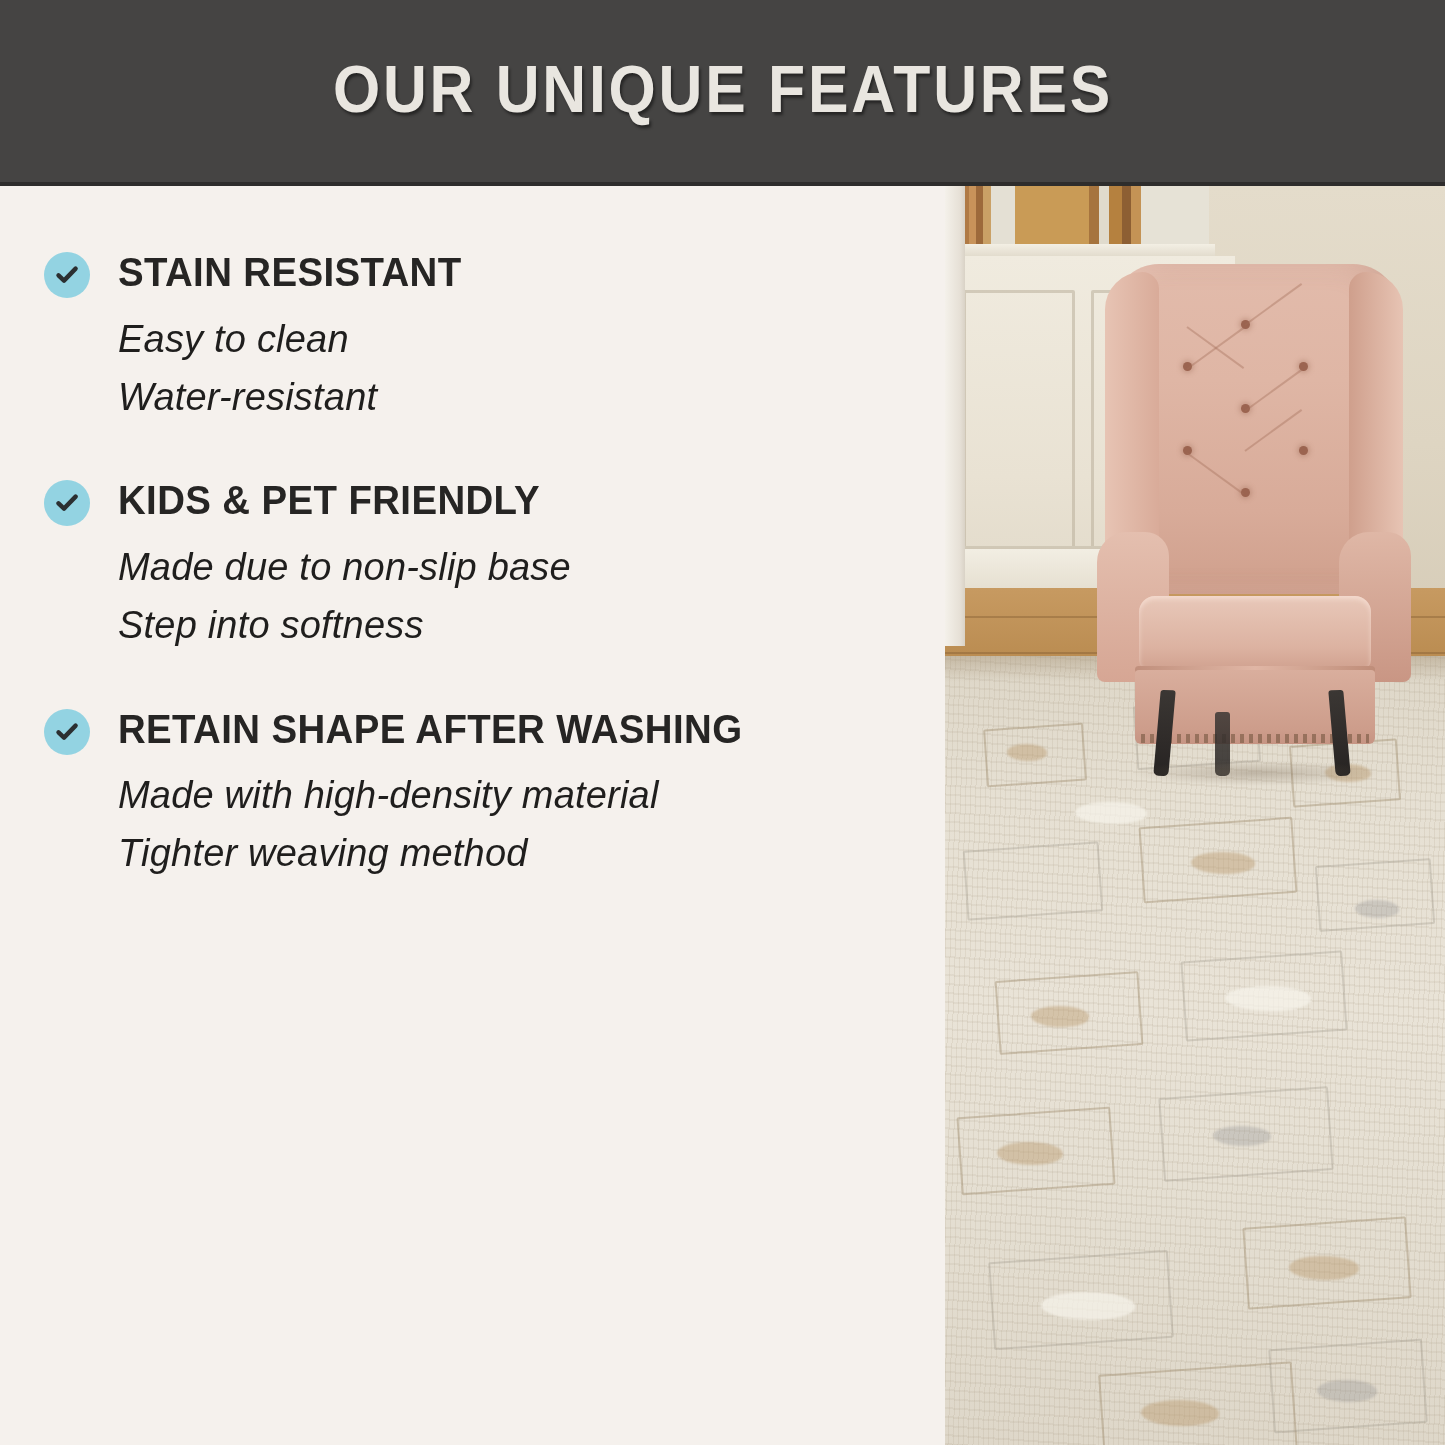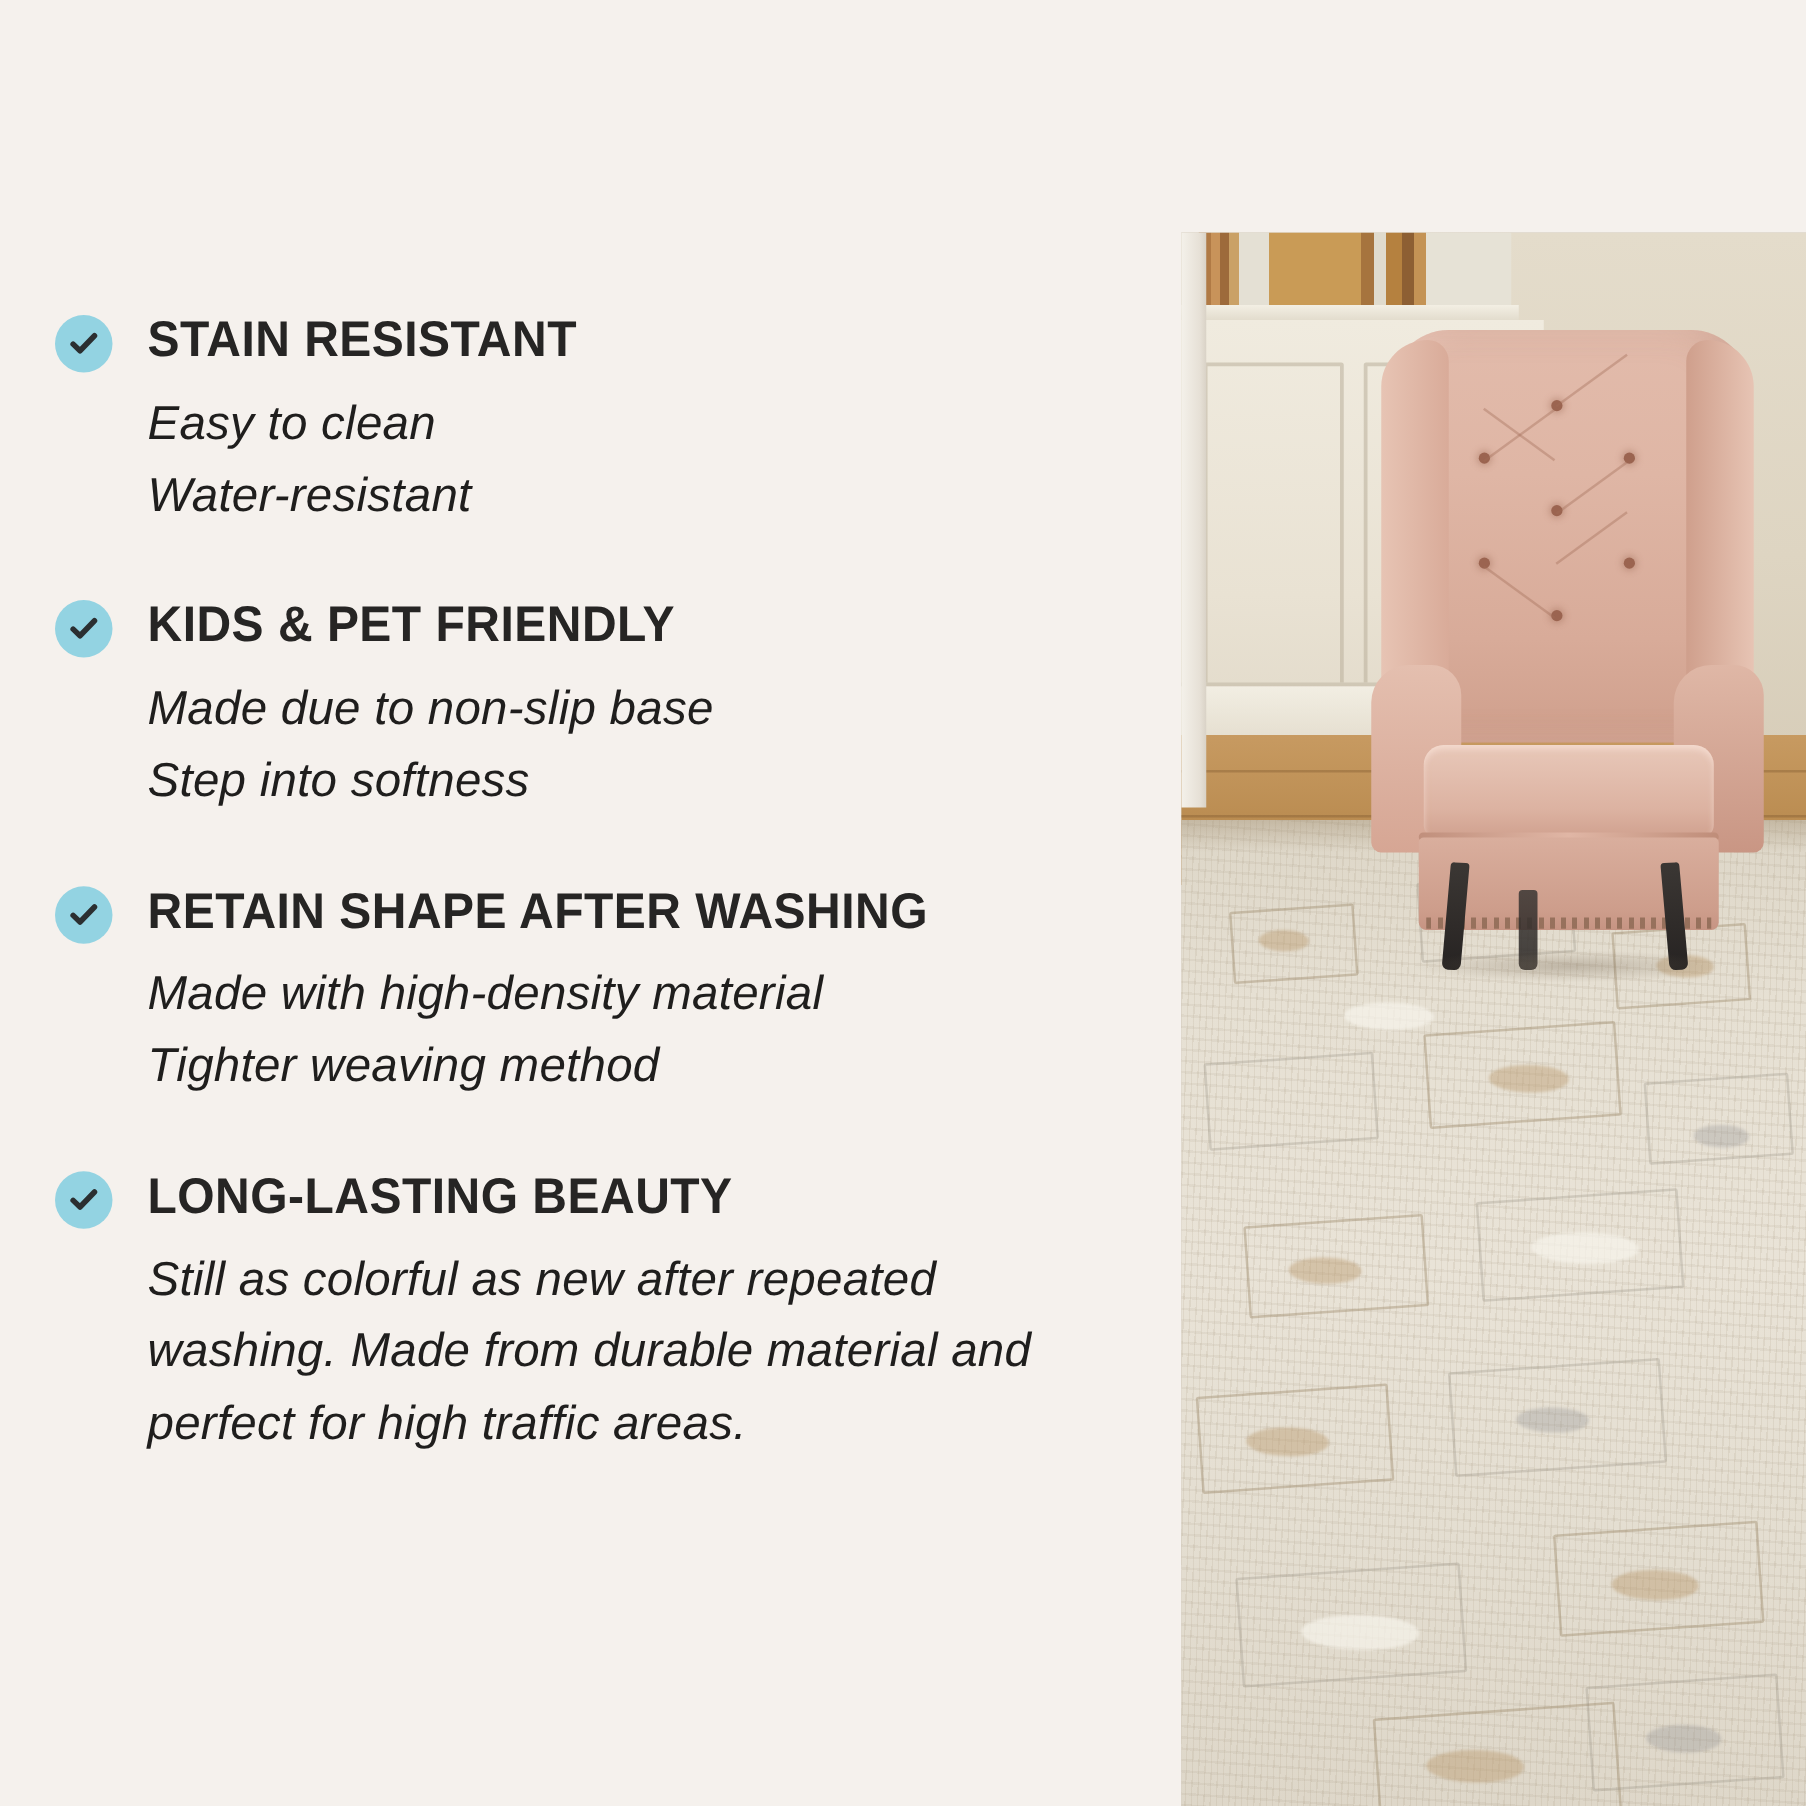--- a/index.html
+++ b/index.html
@@ -336,20 +336,23 @@
     width: 252px; height: 26px;
     background: radial-gradient(ellipse at center, rgba(120,104,84,0.34), rgba(120,104,84,0) 70%);
     z-index: 4;
   }
 </style>
 </head>
 <body>
 
 <div class="poster">
 
+  <div class="header-bar">
+    <div class="header-title">OUR UNIQUE FEATURES</div>
+  </div>
 
   <div class="features-panel">
 
     <div class="feature">
       <span class="check-badge">
         <svg width="28" height="28" viewBox="0 0 28 28" aria-hidden="true">
           <path d="M5.5 14.3 L11 19.6 L22.6 7.6" fill="none" stroke="#2b2f31" stroke-width="4.4" stroke-linecap="round" stroke-linejoin="round"></path>
         </svg>
       </span>
       <h2 class="feature-title">STAIN RESISTANT</h2>
@@ -378,31 +381,20 @@
           <path d="M5.5 14.3 L11 19.6 L22.6 7.6" fill="none" stroke="#2b2f31" stroke-width="4.4" stroke-linecap="round" stroke-linejoin="round"></path>
         </svg>
       </span>
       <h2 class="feature-title">RETAIN SHAPE AFTER WASHING</h2>
       <ul class="feature-lines">
         <li class="feature-line">Made with high-density material</li>
         <li class="feature-line">Tighter weaving method</li>
       </ul>
     </div>
 
-    <div class="feature paragraph">
-      <span class="check-badge">
-        <svg width="28" height="28" viewBox="0 0 28 28" aria-hidden="true">
-          <path d="M5.5 14.3 L11 19.6 L22.6 7.6" fill="none" stroke="#2b2f31" stroke-width="4.4" stroke-linecap="round" stroke-linejoin="round"></path>
-        </svg>
-      </span>
-      <h2 class="feature-title">LONG-LASTING BEAUTY</h2>
-      <ul class="feature-lines">
-        <li class="feature-line wrap">Still as colorful as new after repeated washing. Made from durable material and perfect for high traffic areas.</li>
-      </ul>
-    </div>
 
   </div>
 
   <div class="photo">
     <div class="photo-scene">
 
       <div class="back-wall"></div>
       <div class="shelf-books"></div>
       <div class="shelf-top"></div>
 

